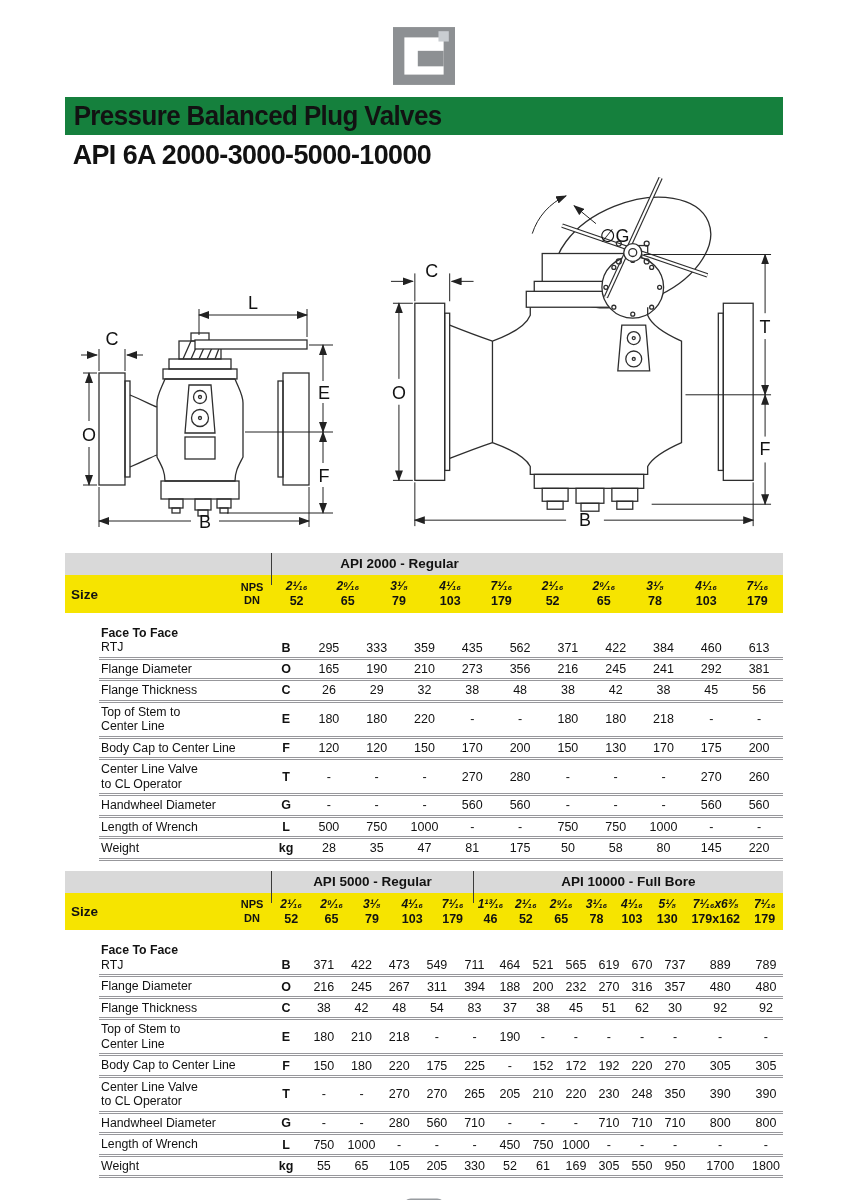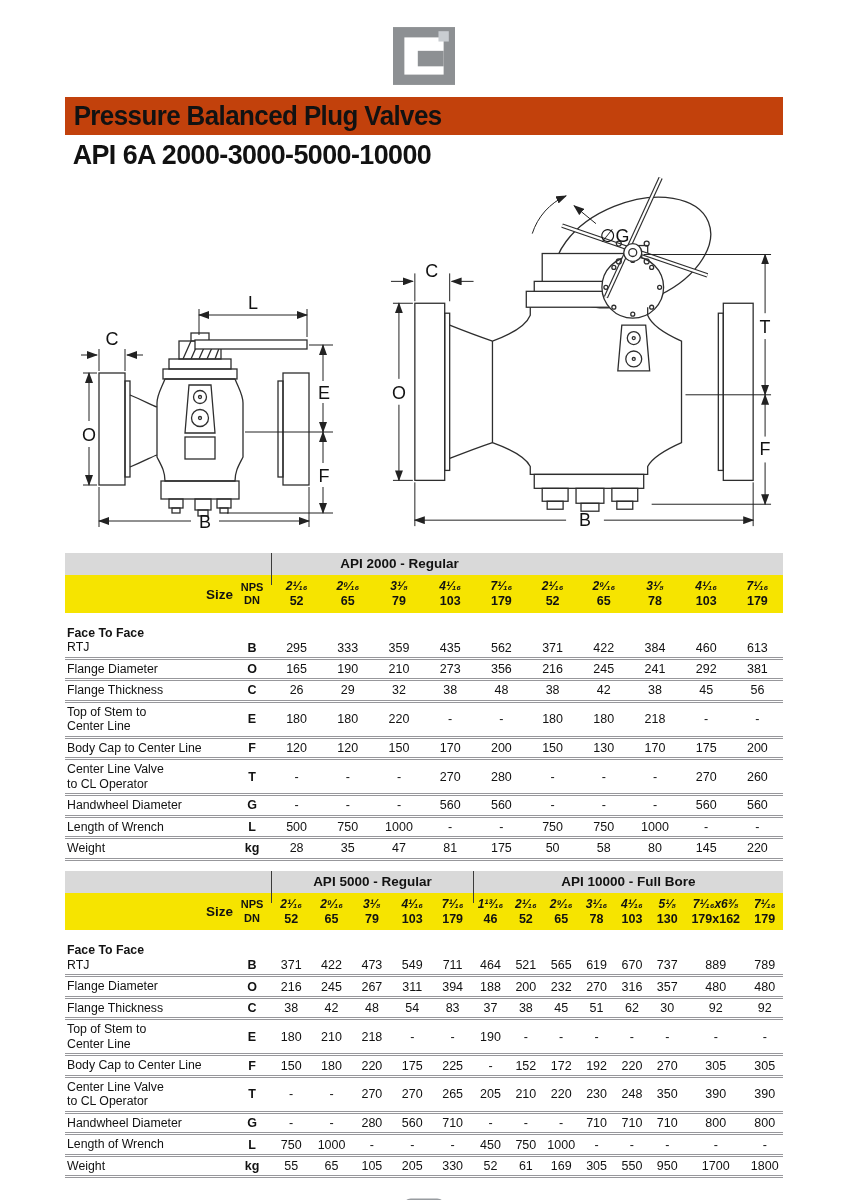--- a/index.html
+++ b/index.html
@@ -7,21 +7,21 @@
     width:848px;height:1200px;overflow:hidden;background:#ffffff;
     font-family:"Liberation Sans","DejaVu Sans",sans-serif;color:#121212;
     position:relative;
   }
   .content{width:718px;margin:0 auto 0 65px;}
 
   
   .logo-wrap{display:flex;justify-content:center;padding-top:27px;}
 
   
-  .title-band{margin-top:12px;background:#c2410c;height:38px;display:flex;align-items:center;}
+  .title-band{margin-top:12px;background:#15803d;height:38px;display:flex;align-items:center;}
   .title-band h1{
     margin:0;padding-left:9px;font-size:27px;font-weight:bold;color:#121212;
     letter-spacing:-0.6px;transform:scaleX(0.96);transform-origin:left center;white-space:nowrap;
   }
   h2.subtitle{
     margin:4px 0 0 0;padding-left:8px;font-size:28px;font-weight:bold;letter-spacing:-0.6px;
     transform:scaleX(0.96);transform-origin:left center;white-space:nowrap;
   }
 
   
@@ -38,28 +38,28 @@
   .gband{display:grid;background:#d9d9d9;height:22px;align-items:center;}
   .t1 .gband{grid-template-columns:206px repeat(10,1fr);}
   .t2 .gband{grid-template-columns:206px repeat(5,1.05fr) repeat(6,0.92fr) 1.6fr 0.95fr;}
   .g{font-weight:bold;font-size:13.5px;text-align:center;border-left:1.5px solid #3c3c3c;height:32px;line-height:22px;}
   .t1 .gA{grid-column:2 / span 5;} .t1 .gB{grid-column:7 / span 5;}
   .t2 .gA{grid-column:2 / span 5;} .t2 .gB{grid-column:7 / span 8;}
 
   .yband{display:grid;background:#f6e400;padding:4px 0 3px 0;align-items:center;}
   .t1 .yband, .t1 .trow{grid-template-columns:168px 38px repeat(10,1fr);}
   .t2 .yband, .t2 .trow{grid-template-columns:168px 38px repeat(5,1.05fr) repeat(6,0.92fr) 1.6fr 0.95fr;}
-  .ysize{font-weight:bold;font-size:13.5px;padding-left:6px;text-align:right;}
+  .ysize{font-weight:bold;font-size:13.5px;padding-left:6px;}
   .ynpsdn{font-weight:bold;font-size:11px;text-align:center;line-height:1.25;}
   .ycol{text-align:center;font-weight:bold;line-height:1.25;}
   .ycol .ynps{font-size:12px;white-space:nowrap;font-style:italic;}
   .ycol .ydn{font-size:12.5px;}
 
   .rows{margin-top:11px;}
-  .trow{display:grid;align-items:center;border-bottom:3px double #97979b;padding:2px 0;}
+  .trow{display:grid;align-items:center;border-bottom:3px double #97979b;padding:2px 0;margin-left:34px;}
   .trow.r0{align-items:end;}
   .lblc{padding-left:2px;line-height:1.18;}
   .lt{font-size:12.3px;}
   .lt.b{font-weight:bold;}
   .lt:empty{display:none;}
   .ltr{font-weight:bold;font-size:12.5px;text-align:center;}
   .vals{display:contents;}
   .v{text-align:center;font-size:12.5px;}
 
   

